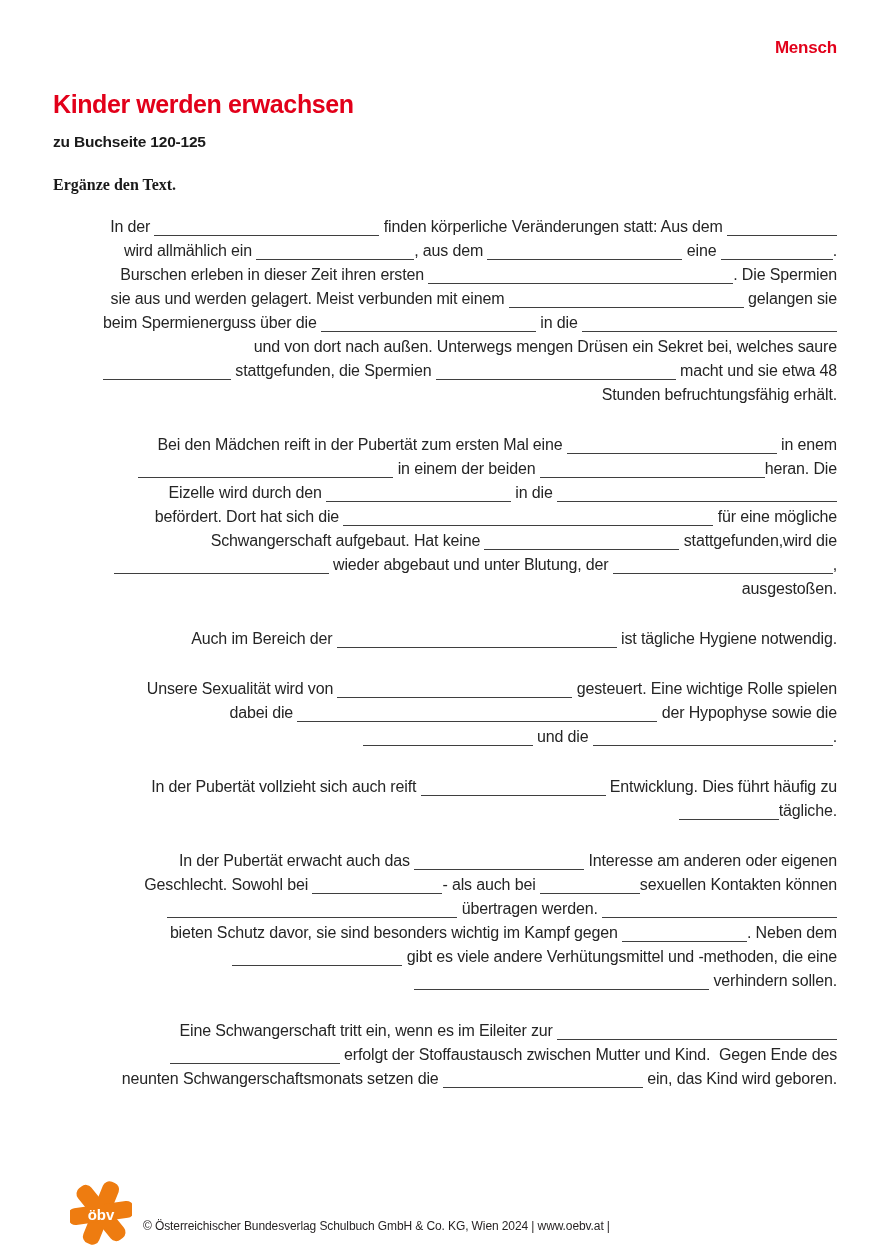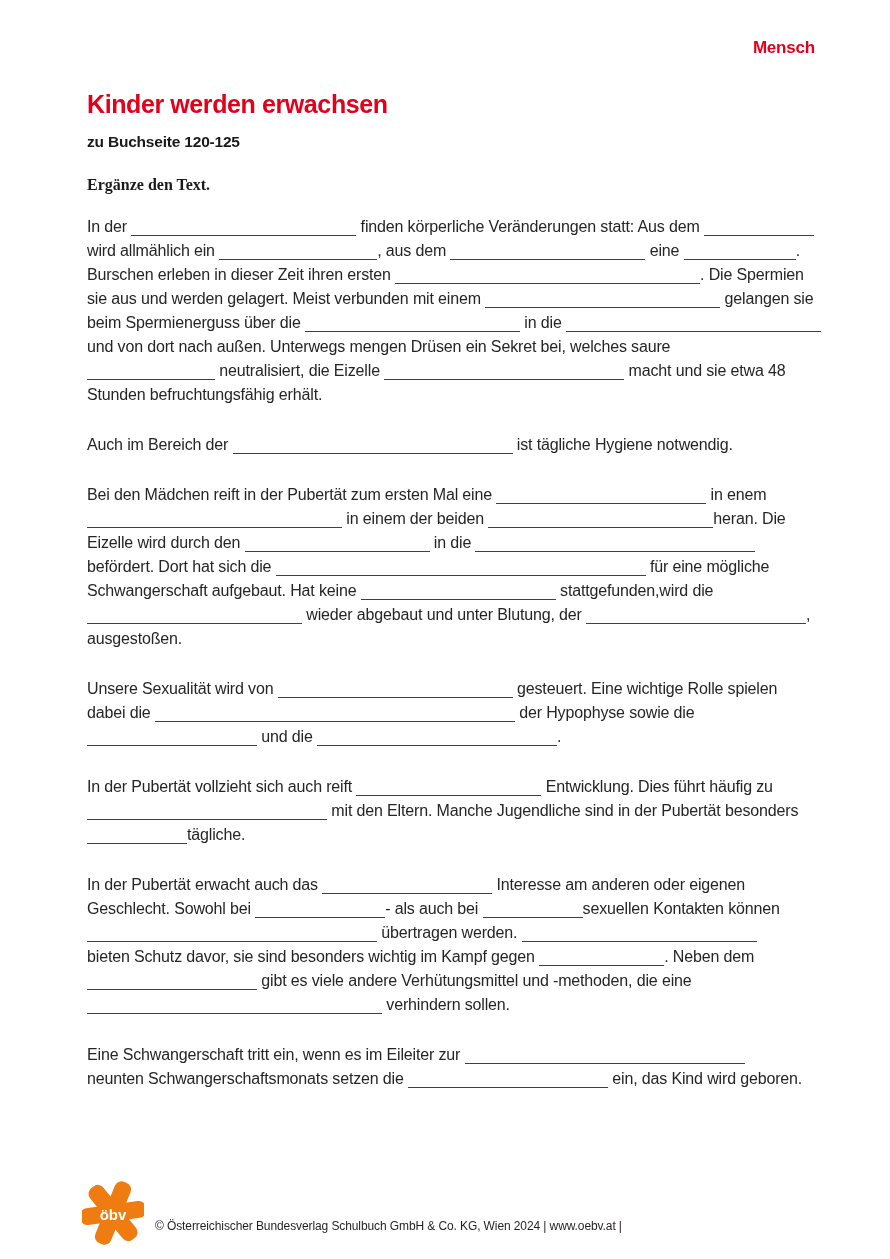--- a/index.html
+++ b/index.html
@@ -9,21 +9,21 @@
     --logo-orange:#ee7c10;
     --footer-text:#231f20;
   }
   *{margin:0;padding:0;box-sizing:border-box;}
   html,body{background:#ffffff;}
   body{
     width:890px;height:1259px;position:relative;overflow:hidden;
     font-family:"Liberation Sans","DejaVu Sans",sans-serif;
     color:var(--body-text);
   }
-  .page{position:absolute;inset:0;padding:0 75px;margin-left:12px;}
+  .page{position:absolute;inset:0;padding:0 53px;}
   .category{
     margin-top:38px;text-align:right;
     font-size:17px;font-weight:bold;color:var(--accent);
     letter-spacing:-0.2px;line-height:20px;
   }
   .title{
     margin-top:31px;
     font-size:25px;font-weight:bold;color:var(--accent);
     letter-spacing:-0.4px;line-height:30px;
   }
@@ -31,21 +31,21 @@
     margin-top:13px;
     font-size:15.5px;font-weight:bold;color:#1a1a1a;
     letter-spacing:-0.2px;line-height:20px;
   }
   .instruction{
     margin-top:23px;
     font-family:"Liberation Serif","DejaVu Serif",serif;
     font-size:16px;font-weight:bold;color:#1a1a1a;line-height:20px;
   }
   .ws-body{margin-top:20px;font-size:16px;letter-spacing:-0.15px;}
-  .para{margin-bottom:26px;}
+  .para{margin-bottom:26px;text-align:right;}
   .line{
     line-height:24px;height:24px;white-space:pre;
   }
   .seg-text{white-space:pre;}
   .blank{
     display:inline-block;
     height:16px;
     border-bottom:1.4px solid var(--blank);
     vertical-align:-4px;
   }
@@ -74,55 +74,55 @@
   <div class="instruction">Ergänze den Text.</div>
 
   <div class="ws-body">
       <div class="para">
         <div class="line"><span class="seg-text">In der </span><span class="blank" style="width: 225px;"></span><span class="seg-text"> finden körperliche Veränderungen statt: Aus dem </span><span class="blank" style="width: 110px;"></span></div>
         <div class="line"><span class="seg-text">wird allmählich ein </span><span class="blank" style="width: 158px;"></span><span class="seg-text">, aus dem </span><span class="blank" style="width: 195px;"></span><span class="seg-text"> eine </span><span class="blank" style="width: 112px;"></span><span class="seg-text">.</span></div>
         <div class="line"><span class="seg-text">Burschen erleben in dieser Zeit ihren ersten </span><span class="blank" style="width: 305px;"></span><span class="seg-text">. Die Spermien</span></div>
         <div class="line"><span class="seg-text">sie aus und werden gelagert. Meist verbunden mit einem </span><span class="blank" style="width: 235px;"></span><span class="seg-text"> gelangen sie</span></div>
         <div class="line"><span class="seg-text">beim Spermienerguss über die </span><span class="blank" style="width: 215px;"></span><span class="seg-text"> in die </span><span class="blank" style="width: 255px;"></span></div>
         <div class="line"><span class="seg-text">und von dort nach außen. Unterwegs mengen Drüsen ein Sekret bei, welches saure</span></div>
-        <div class="line"><span class="blank" style="width: 128px;"></span><span class="seg-text"> neutralisiert, die Eizelle </span><span class="blank" style="width: 240px;"></span><span class="seg-text"> macht und sie etwa 48</span></div>
+        <div class="line"><span class="blank" style="width: 128px;"></span><span class="seg-text"> stattgefunden, die Spermien </span><span class="blank" style="width: 240px;"></span><span class="seg-text"> macht und sie etwa 48</span></div>
         <div class="line"><span class="seg-text">Stunden befruchtungsfähig erhält.</span></div>
-      </div>
-      <div class="para">
-        <div class="line"><span class="seg-text">Auch im Bereich der </span><span class="blank" style="width: 280px;"></span><span class="seg-text"> ist tägliche Hygiene notwendig.</span></div>
       </div>
       <div class="para">
         <div class="line"><span class="seg-text">Bei den Mädchen reift in der Pubertät zum ersten Mal eine </span><span class="blank" style="width: 210px;"></span><span class="seg-text"> in enem</span></div>
         <div class="line"><span class="blank" style="width: 255px;"></span><span class="seg-text"> in einem der beiden </span><span class="blank" style="width: 225px;"></span><span class="seg-text">heran. Die</span></div>
         <div class="line"><span class="seg-text">Eizelle wird durch den </span><span class="blank" style="width: 185px;"></span><span class="seg-text"> in die </span><span class="blank" style="width: 280px;"></span></div>
         <div class="line"><span class="seg-text">befördert. Dort hat sich die </span><span class="blank" style="width: 370px;"></span><span class="seg-text"> für eine mögliche</span></div>
         <div class="line"><span class="seg-text">Schwangerschaft aufgebaut. Hat keine </span><span class="blank" style="width: 195px;"></span><span class="seg-text"> stattgefunden,wird die</span></div>
         <div class="line"><span class="blank" style="width: 215px;"></span><span class="seg-text"> wieder abgebaut und unter Blutung, der </span><span class="blank" style="width: 220px;"></span><span class="seg-text">,</span></div>
         <div class="line"><span class="seg-text">ausgestoßen.</span></div>
       </div>
       <div class="para">
+        <div class="line"><span class="seg-text">Auch im Bereich der </span><span class="blank" style="width: 280px;"></span><span class="seg-text"> ist tägliche Hygiene notwendig.</span></div>
+      </div>
+      <div class="para">
         <div class="line"><span class="seg-text">Unsere Sexualität wird von </span><span class="blank" style="width: 235px;"></span><span class="seg-text"> gesteuert. Eine wichtige Rolle spielen</span></div>
         <div class="line"><span class="seg-text">dabei die </span><span class="blank" style="width: 360px;"></span><span class="seg-text"> der Hypophyse sowie die</span></div>
         <div class="line"><span class="blank" style="width: 170px;"></span><span class="seg-text"> und die </span><span class="blank" style="width: 240px;"></span><span class="seg-text">.</span></div>
       </div>
       <div class="para">
         <div class="line"><span class="seg-text">In der Pubertät vollzieht sich auch reift </span><span class="blank" style="width: 185px;"></span><span class="seg-text"> Entwicklung. Dies führt häufig zu</span></div>
-        <div class="line"><span class="blank" style="width: 240px;"></span><span class="seg-text"> mit den Eltern. Manche Jugendliche sind in der Pubertät besonders</span></div>
         <div class="line"><span class="blank" style="width: 100px;"></span><span class="seg-text">tägliche.</span></div>
       </div>
       <div class="para">
         <div class="line"><span class="seg-text">In der Pubertät erwacht auch das </span><span class="blank" style="width: 170px;"></span><span class="seg-text"> Interesse am anderen oder eigenen</span></div>
         <div class="line"><span class="seg-text">Geschlecht. Sowohl bei </span><span class="blank" style="width: 130px;"></span><span class="seg-text">- als auch bei </span><span class="blank" style="width: 100px;"></span><span class="seg-text">sexuellen Kontakten können</span></div>
         <div class="line"><span class="blank" style="width: 290px;"></span><span class="seg-text"> übertragen werden. </span><span class="blank" style="width: 235px;"></span></div>
         <div class="line"><span class="seg-text">bieten Schutz davor, sie sind besonders wichtig im Kampf gegen </span><span class="blank" style="width: 125px;"></span><span class="seg-text">. Neben dem</span></div>
         <div class="line"><span class="blank" style="width: 170px;"></span><span class="seg-text"> gibt es viele andere Verhütungsmittel und -methoden, die eine</span></div>
         <div class="line"><span class="blank" style="width: 295px;"></span><span class="seg-text"> verhindern sollen.</span></div>
       </div>
       <div class="para">
         <div class="line"><span class="seg-text">Eine Schwangerschaft tritt ein, wenn es im Eileiter zur </span><span class="blank" style="width: 280px;"></span></div>
+        <div class="line"><span class="blank" style="width: 170px;"></span><span class="seg-text"> erfolgt der Stoffaustausch zwischen Mutter und Kind.  Gegen Ende des</span></div>
         <div class="line"><span class="seg-text">neunten Schwangerschaftsmonats setzen die </span><span class="blank" style="width: 200px;"></span><span class="seg-text"> ein, das Kind wird geboren.</span></div>
       </div>
     </div>
 
   <div class="footer">
     <div class="logo-box">
       <svg width="62" height="70" viewBox="0 0 62 70" xmlns="http://www.w3.org/2000/svg" aria-hidden="true">
         <g fill="#ee7c10">
           <rect x="22.5" y="2" width="17" height="66" rx="7" transform="rotate(22 31 35)"></rect>
           <rect x="22.5" y="2" width="17" height="66" rx="7" transform="rotate(82 31 35)"></rect>

